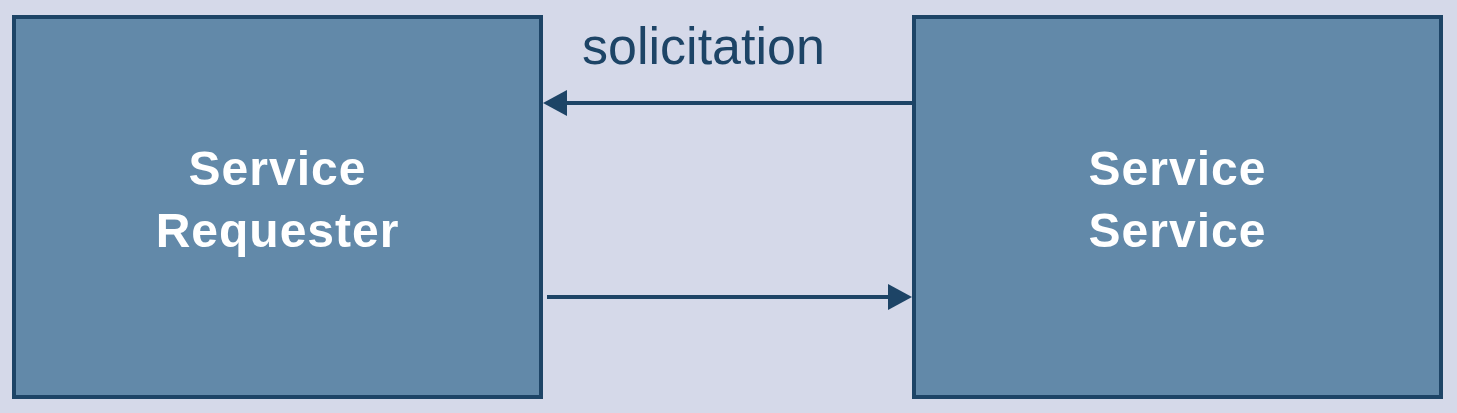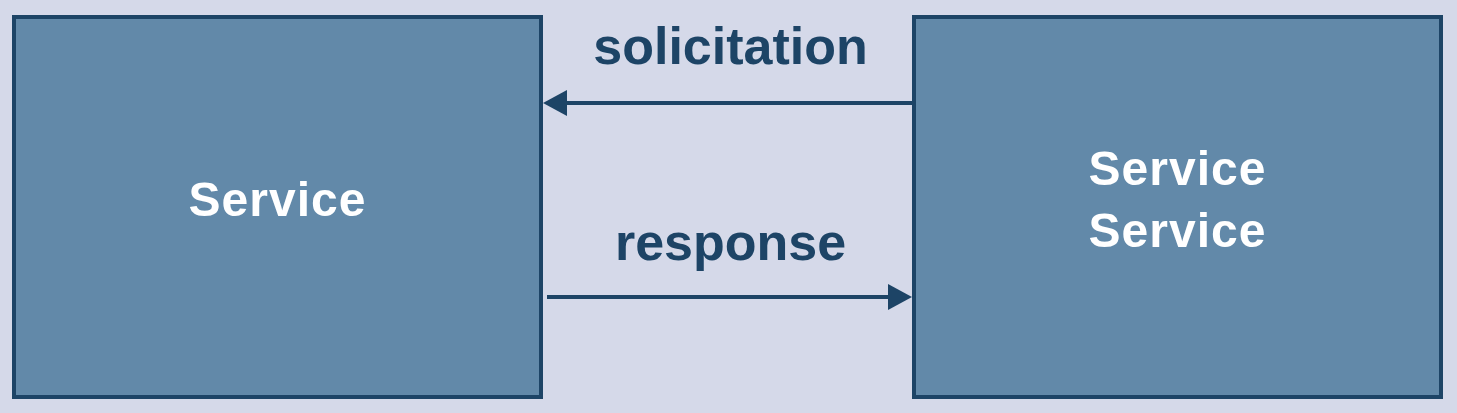--- a/index.html
+++ b/index.html
@@ -34,26 +34,26 @@
     font-size:48px;
     line-height:62px;
     letter-spacing:1px;
     text-align:center;
     margin-top:-14px;
   }
   .box-label span{display:block;}
 
   .arrow-label{
     position:absolute;
-    left:548px;width:365px;
+    left:521px;width:365px;
     text-align:center;
     color:var(--line);
     font-size:52px;
     line-height:56px;
-    font-weight:bold;
+    font-weight:normal;
   }
   .label-solicitation{top:18px;}
   .label-response{top:214px;}
 
   .arrow-line{
     position:absolute;
     height:4px;
     background:var(--line);
   }
   .line-solicitation{left:560px;top:101px;width:352px;}
@@ -77,31 +77,31 @@
   }
 </style>
 </head>
 <body>
 
 <div class="diagram">
 
   <div class="box box-left">
     <div class="box-label">
       <span>Service</span>
+      <span>Requester</span>
     </div>
   </div>
 
   <div class="box box-right">
     <div class="box-label">
       <span>Service</span>
       <span>Service</span>
     </div>
   </div>
 
   <div class="arrow-label label-solicitation">solicitation</div>
   <div class="arrow-line line-solicitation"></div>
   <div class="arrowhead head-left"></div>
 
-  <div class="arrow-label label-response">response</div>
   <div class="arrow-line line-response"></div>
   <div class="arrowhead head-right"></div>
 
 </div>
 
 </body></html>

